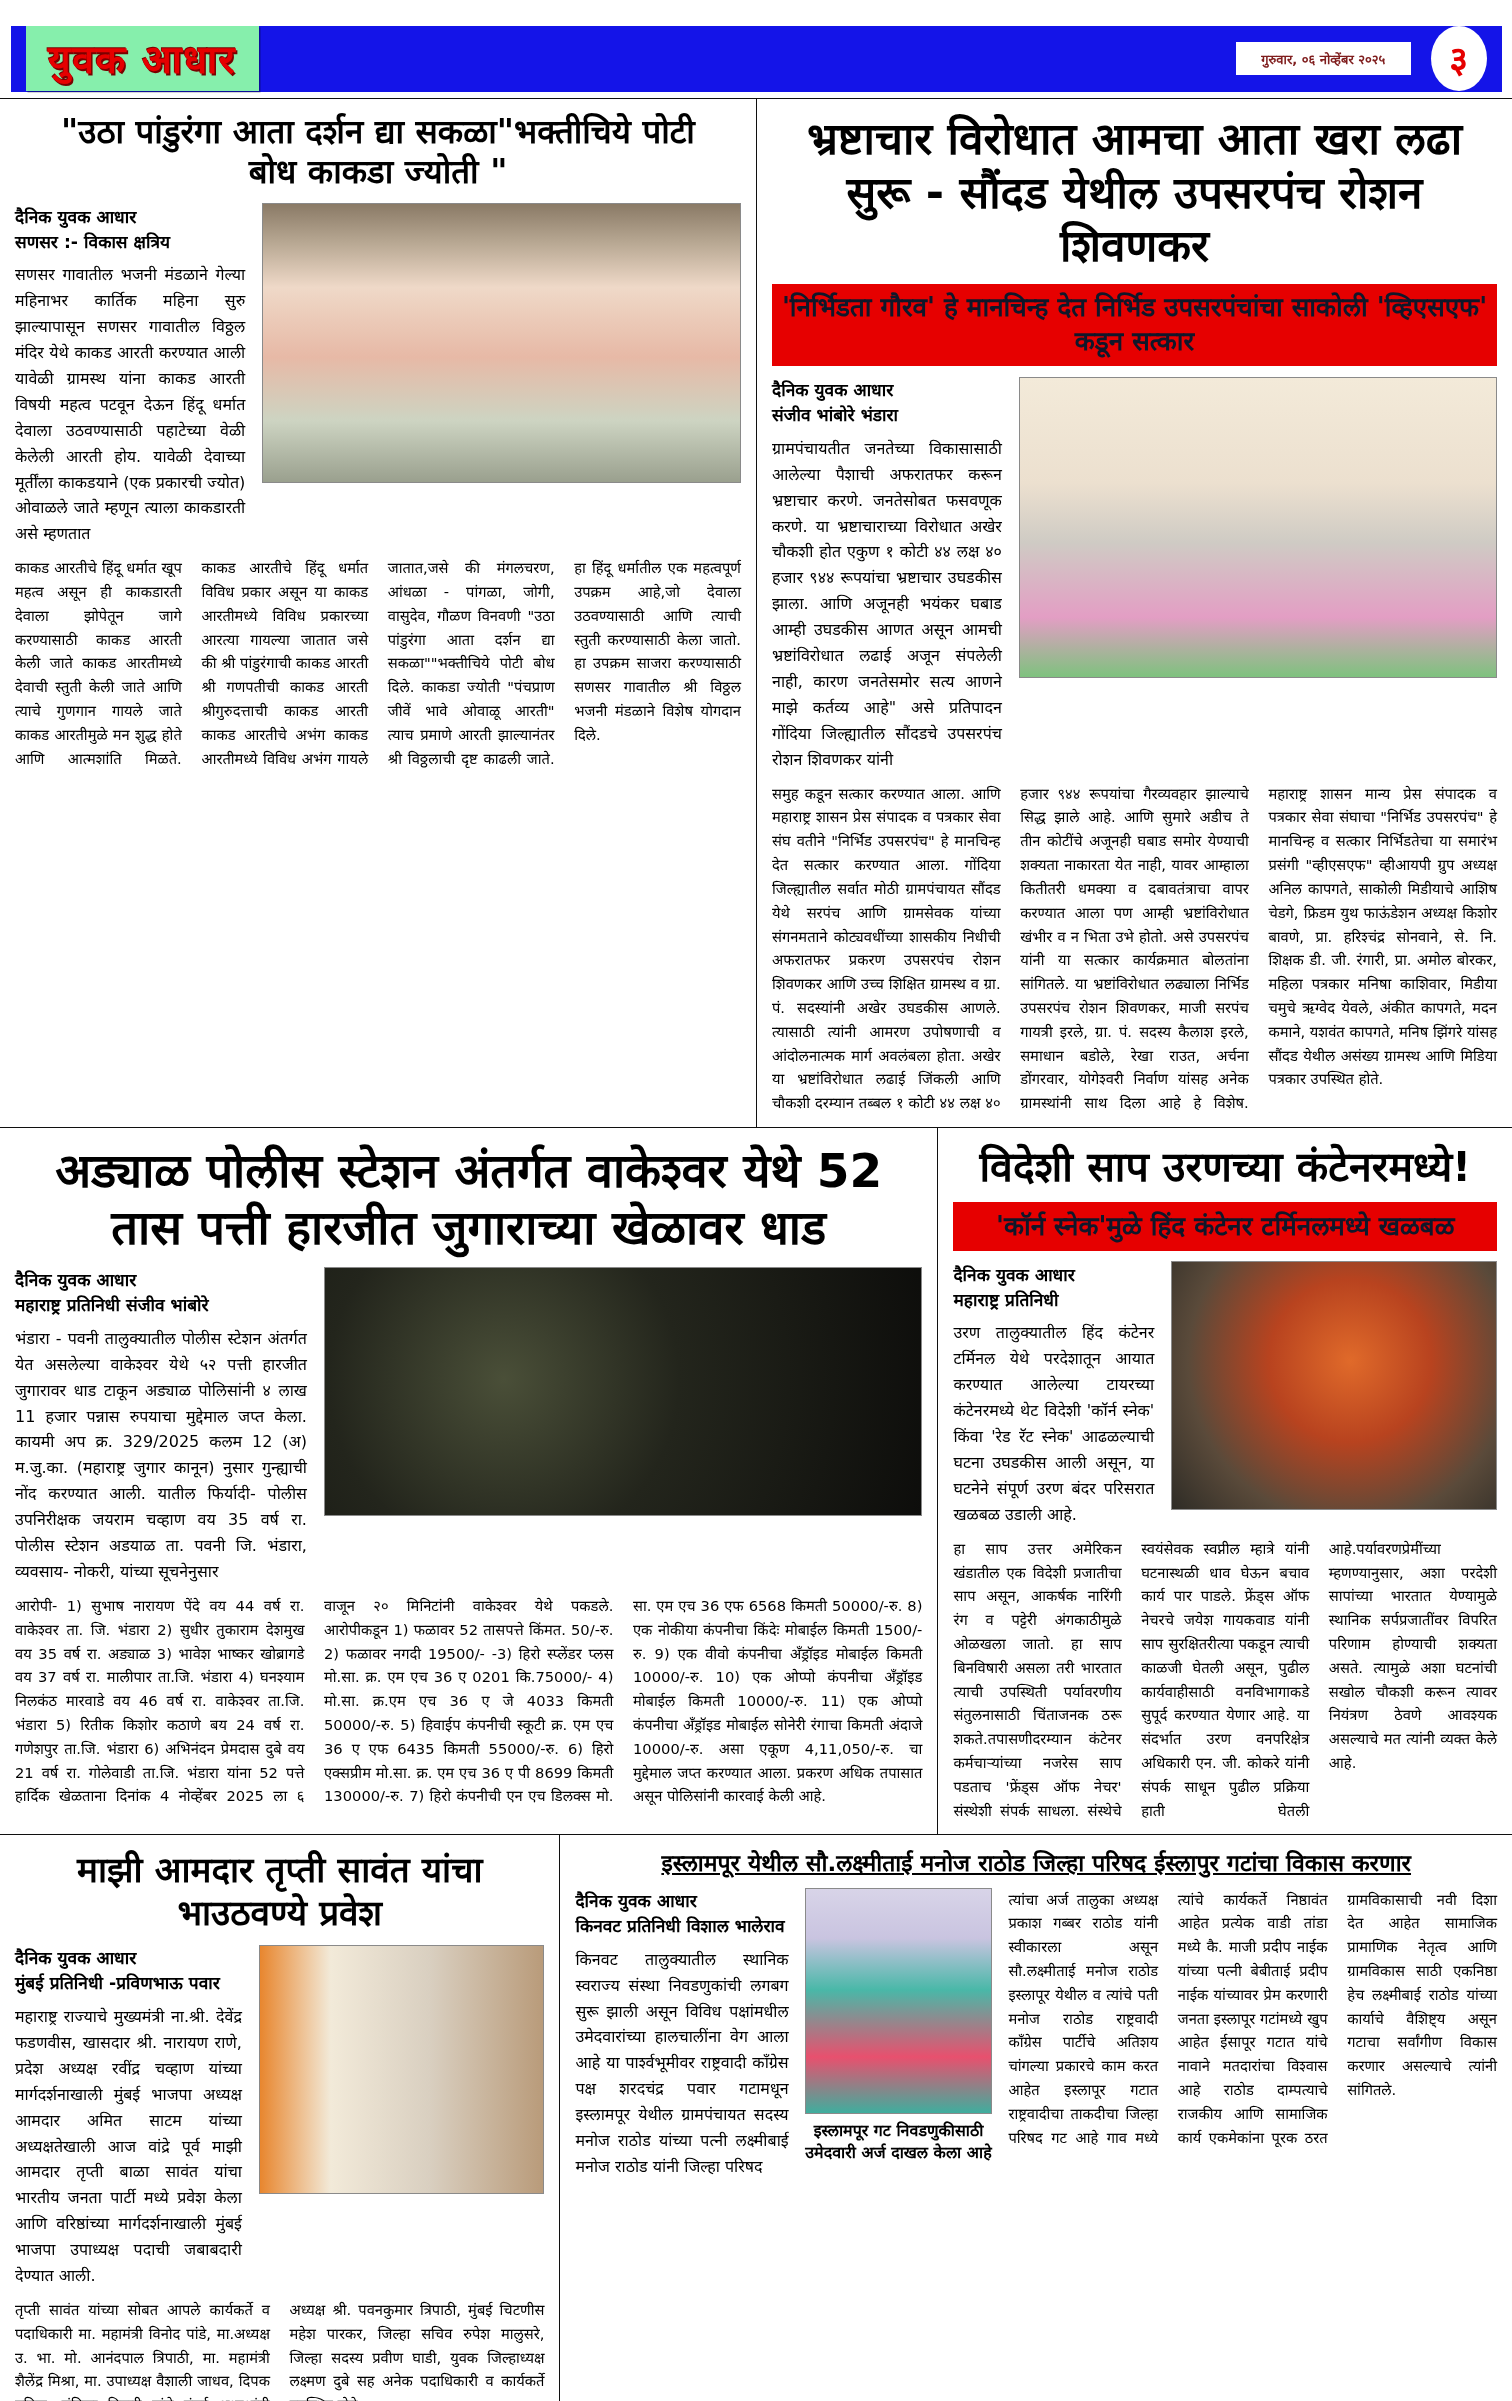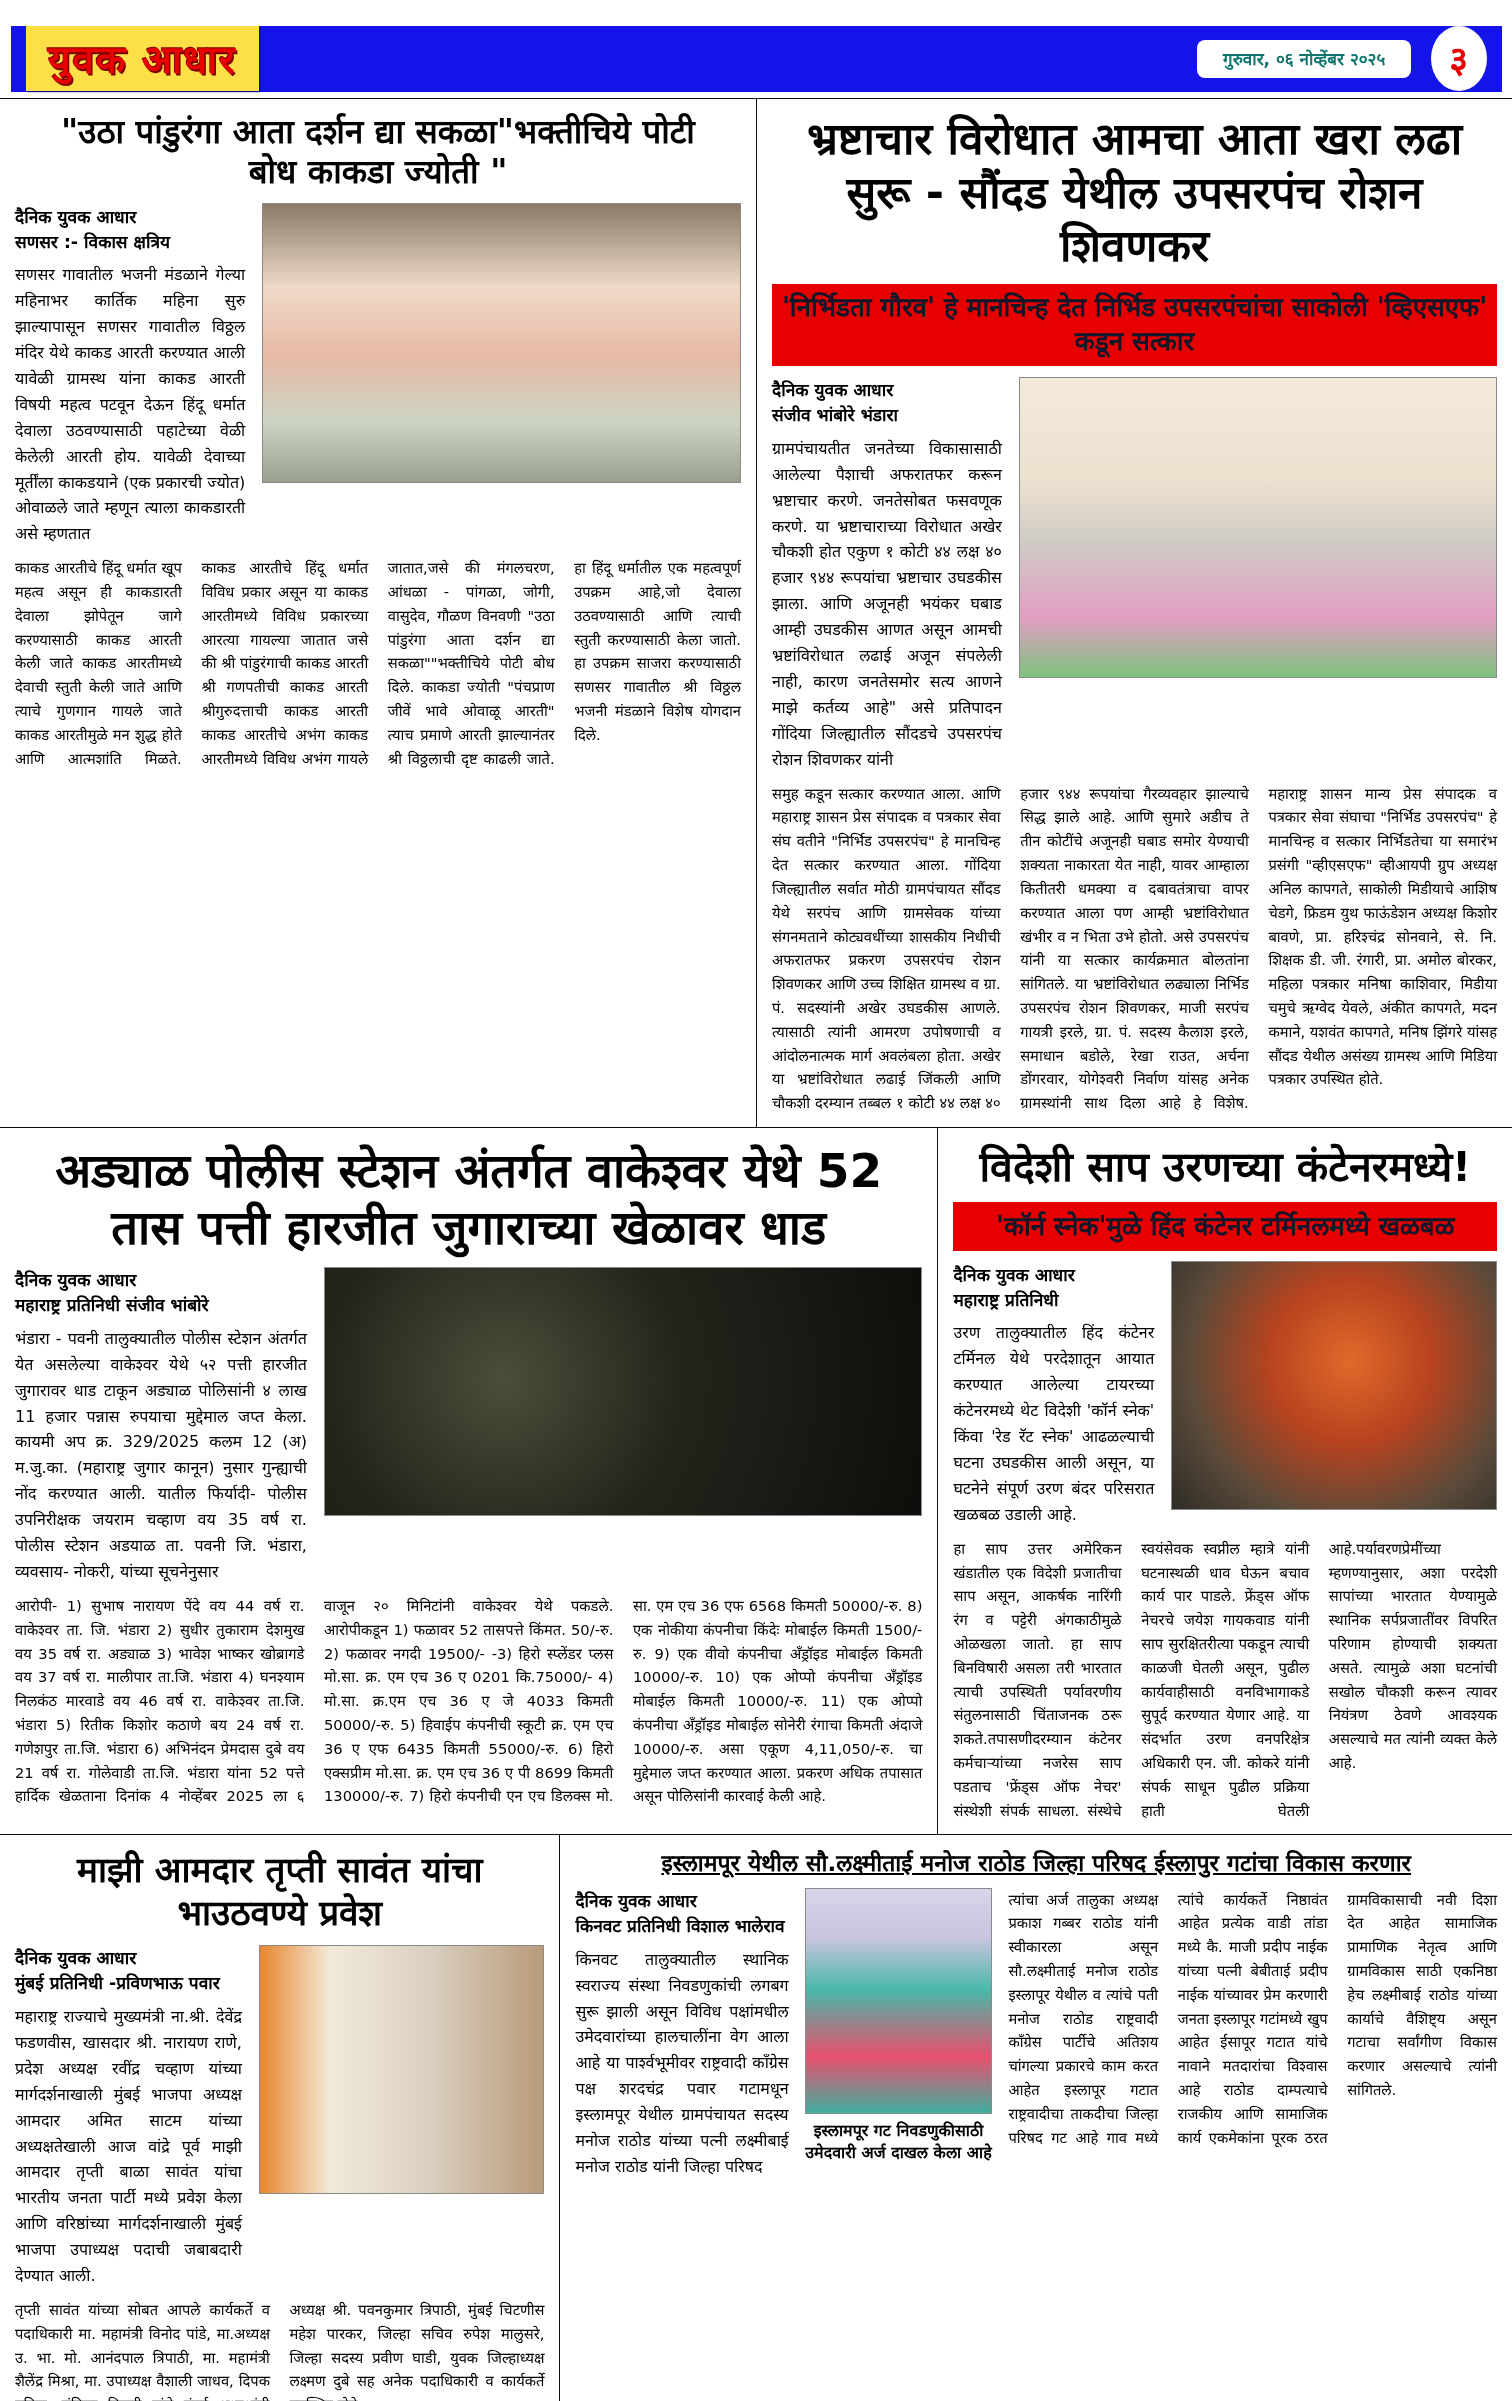--- a/index.html
+++ b/index.html
@@ -1,26 +1,26 @@
 <!DOCTYPE html>
 <html lang="mr" style="font-size:12px"><head>
 <meta charset="utf-8">
 <style>
   html,body{margin:0;padding:0;background:#f2f2f2;}
   .page{width:1512px;min-height:2401px;margin:0 auto;background:#ffffff;
         font-family:"DejaVu Sans",sans-serif;color:#000;position:relative;overflow:hidden;}
   
   .masthead{margin:25.6px 10.5px 6px;background:#1414e8;height:66px;display:flex;
             align-items:center;justify-content:space-between;padding:0 15px;}
-  .logo-box{background:#fde047;padding:4.5px 22.6px 7.5px;box-shadow:1.5px 1.5px 0 #00000055;}
+  .logo-box{background:#86efac;padding:4.5px 22.6px 7.5px;box-shadow:1.5px 1.5px 0 #00000055;}
   .logo-text{font-size:39px;font-weight:bold;color:#e60000;letter-spacing:1.5px;
              text-shadow:1.5px 1.5px 0 #7a0000, -0.8px -0.8px 0 #7a0000;}
   .mast-right{display:flex;align-items:center;gap:19.6px;}
-  .date-box{background:#fff;border-radius:8px;padding:7.5px 25.6px;font-size:17px;
-            font-weight:bold;color:#0f766e;}
+  .date-box{background:#fff;border-radius:0;padding:7.5px 25.6px;font-size:13px;
+            font-weight:bold;color:#7f1d1d;}
   .page-circle{background:#fff;width:56px;height:65px;border-radius:50%;display:flex;
                align-items:center;justify-content:center;font-size:36px;color:#e60000;font-weight:bold;}
   
   .row{display:flex;border-top:1.5px solid #101010;}
   .row:first-of-type{border-top:none;}
   .cell{padding:9px 15px 12px;box-sizing:border-box;}
   .cell + .cell{border-left:1.5px solid #101010;}
   .hl{font-weight:bold;text-align:center;line-height:1.22;margin:4.5px auto 10.5px;}
   .hl-a{font-size:33px;max-width:92%;}
   .hl-b{font-size:44px;}

